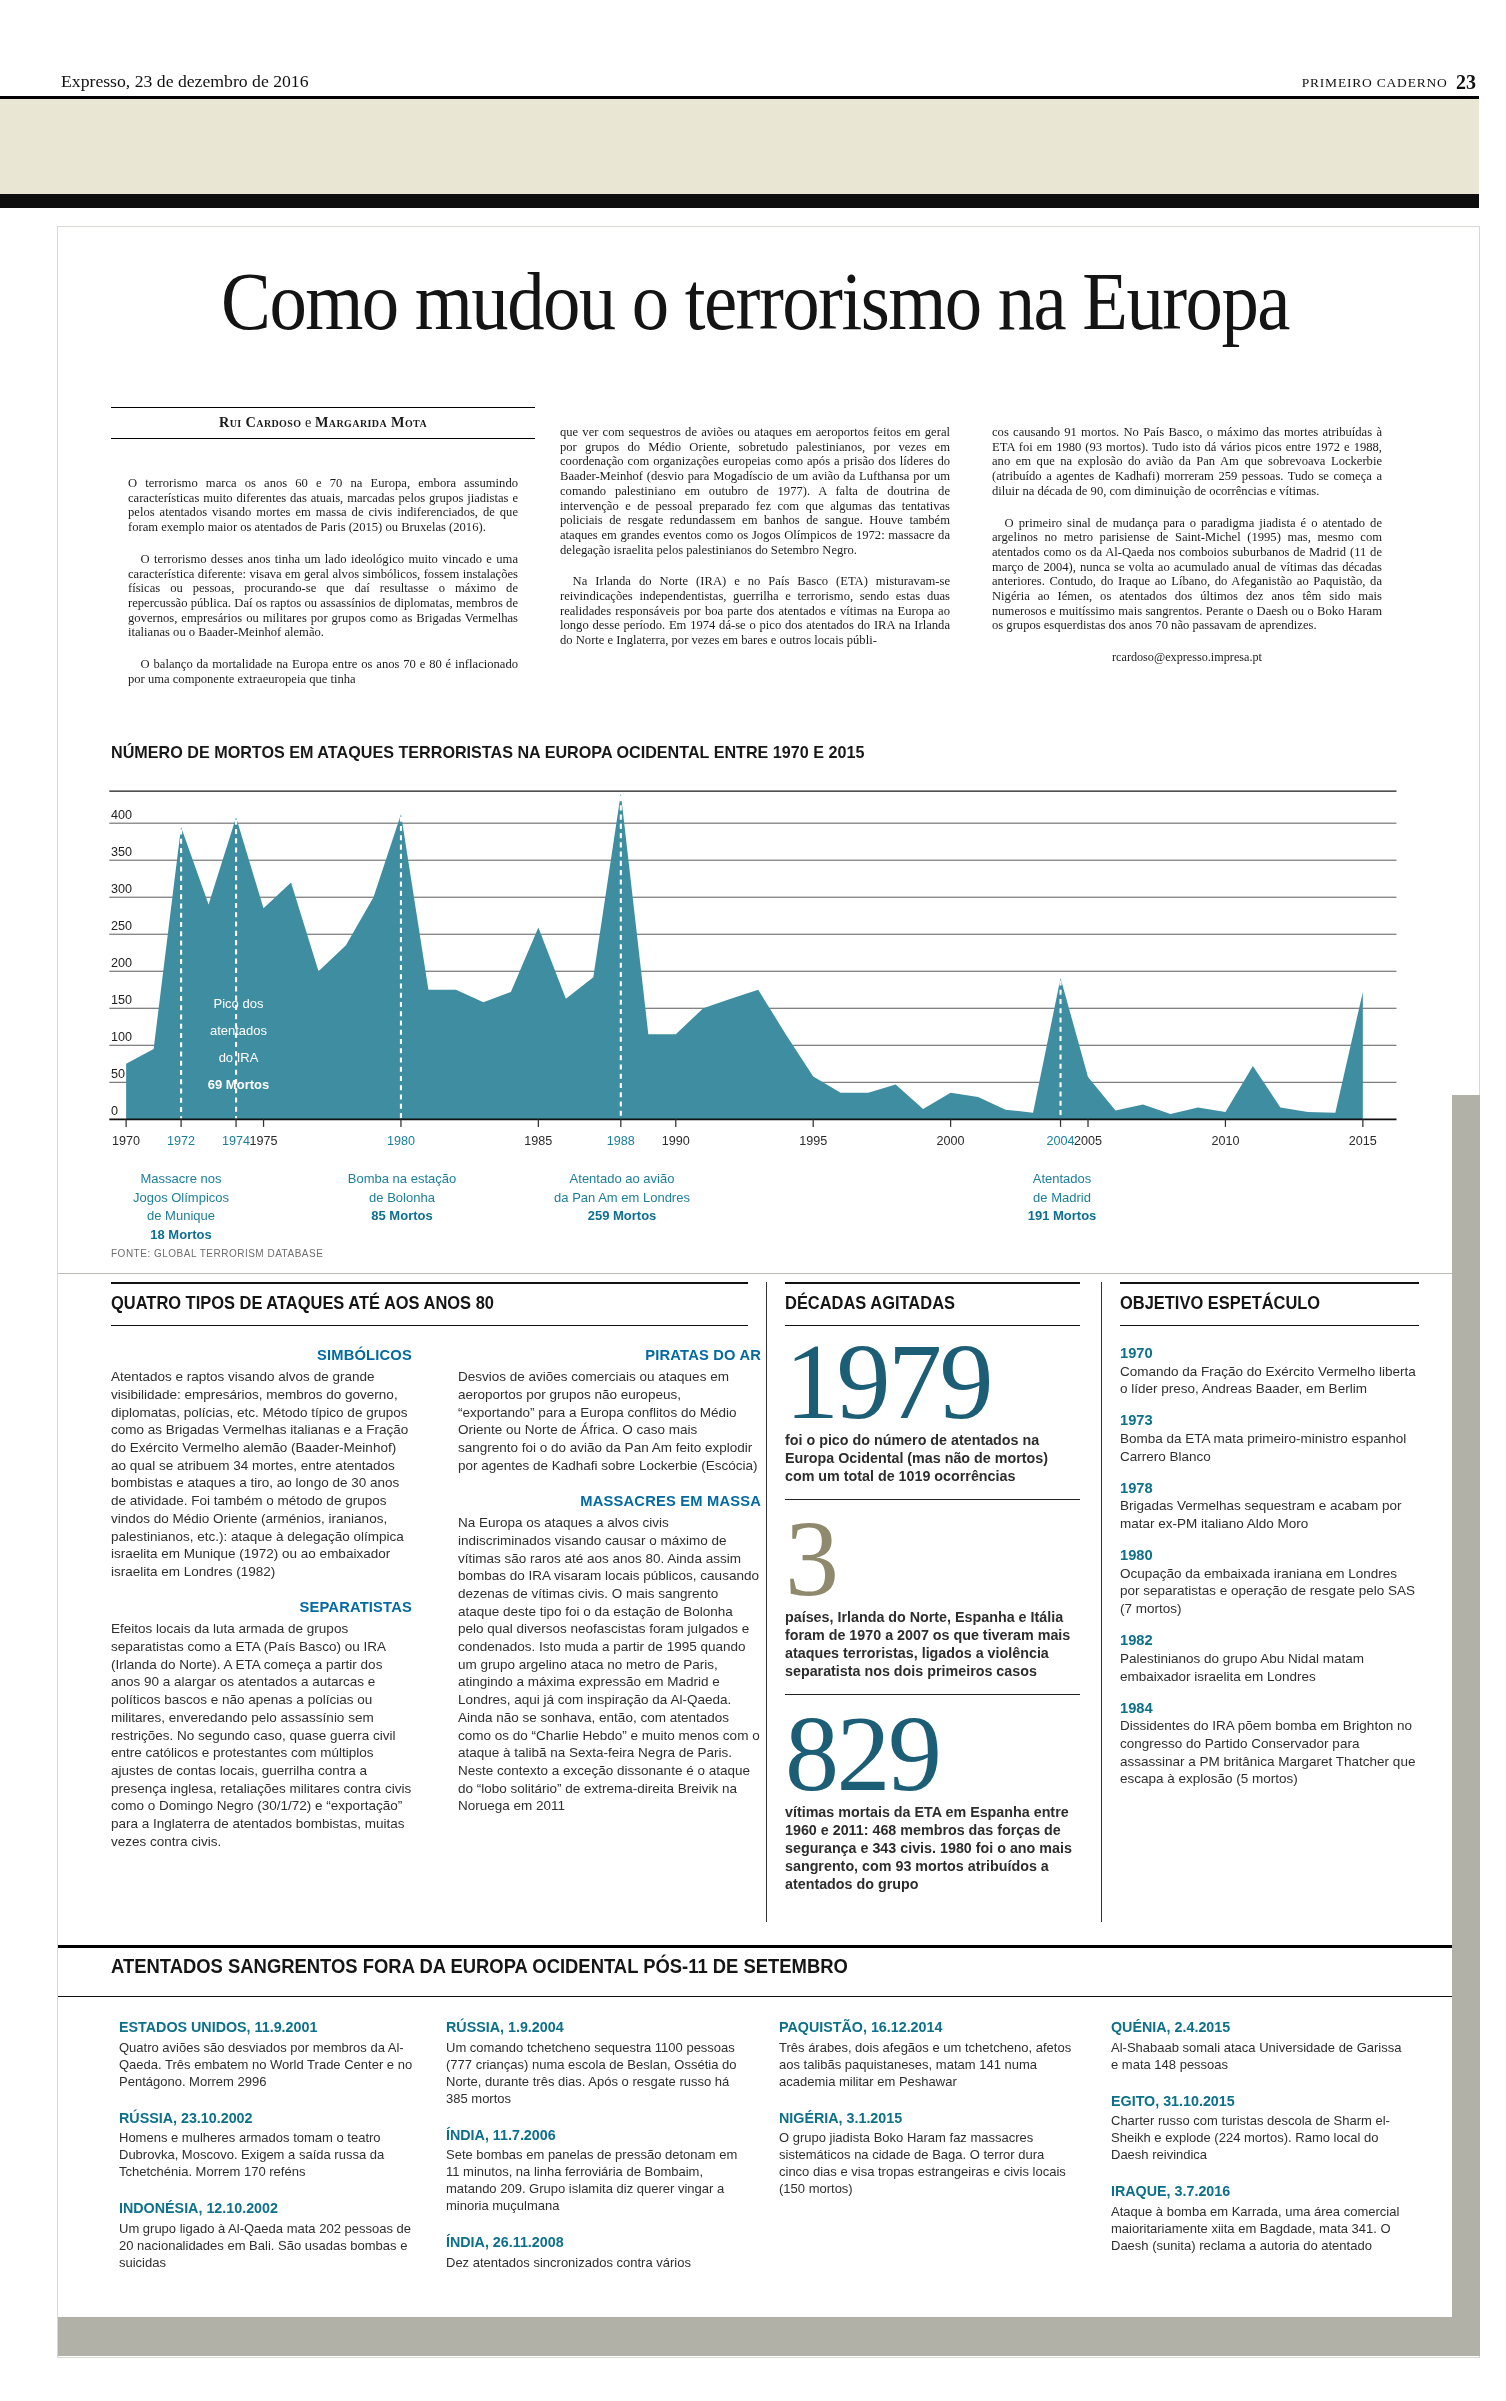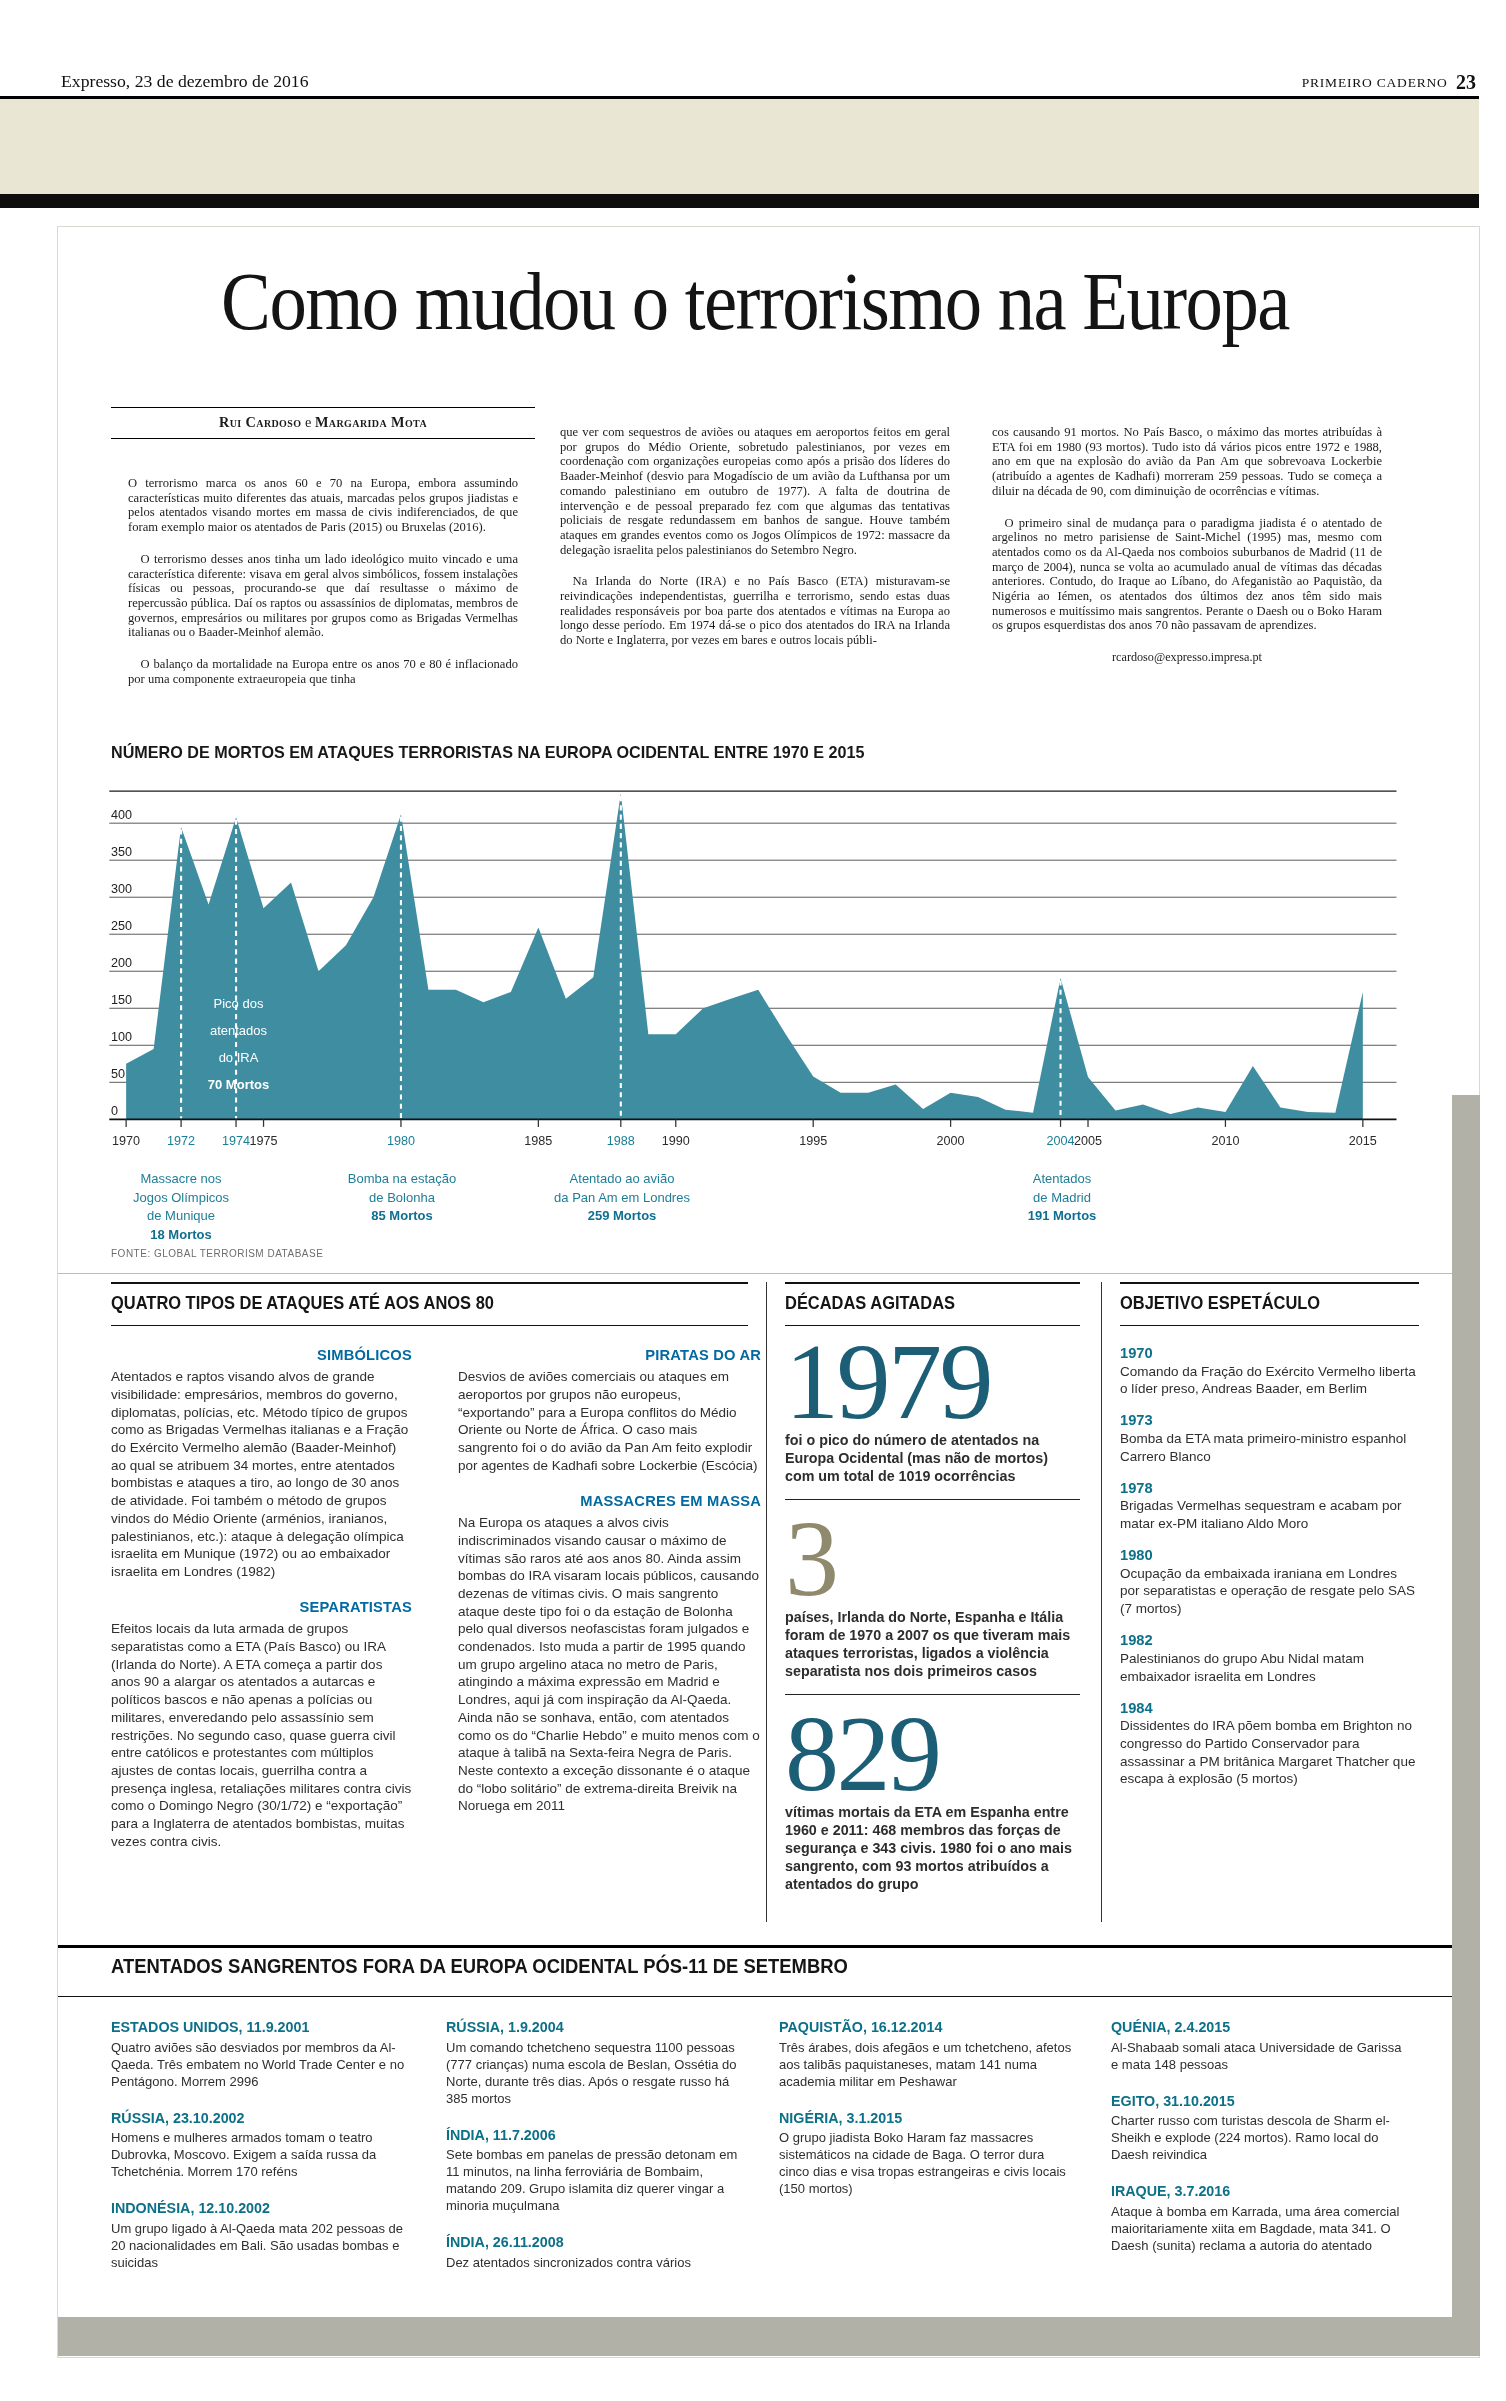--- a/index.html
+++ b/index.html
@@ -71,21 +71,21 @@
   .tl-event{margin-bottom:13.5px;}
   .tl-year{font:bold 14.7px/18.5px "Liberation Sans",sans-serif;color:#0d7089;}
   .tl-text{font:13.5px/17.7px "Liberation Sans",sans-serif;color:#2f2f2f;}
 
   
   .bot-rule-top{left:58px;top:1945px;width:1420px;height:2.5px;background:#000;}
   .bot-head{left:111px;top:1955px;font:bold 19.4px/23.6px "Liberation Sans",sans-serif;color:#151515;
             transform:scaleX(.95);transform-origin:left center;white-space:nowrap;}
   .bot-rule-bottom{left:58px;top:1996px;width:1420px;height:1.3px;background:#111;}
   .bcol{top:2019px;width:296px;}
-  .bc1{left:111px;} .bc2{left:446px;} .bc3{left:779px;} .bc4{left:1111px;}
+  .bc1{left:119px;} .bc2{left:446px;} .bc3{left:779px;} .bc4{left:1111px;}
   .battack{margin-bottom:20px;}
   .battack h5{font:bold 14.3px/17px "Liberation Sans",sans-serif;color:#0d7089;margin:0 0 2.5px;}
   .battack h5:empty{display:none;}
   .battack p{font:13px/17px "Liberation Sans",sans-serif;color:#2f2f2f;margin:0;}
 </style>
 </head>
 <body>
 
 <div id="page">
 
@@ -174,21 +174,21 @@
       <line x1="1326.6666666666665" y1="395" x2="1326.6666666666665" y2="404" stroke="#333" stroke-width="1.5"></line>
       <text x="1326.6666666666665" y="425" text-anchor="middle" fill="#2b2b2b">2010</text>
       <line x1="1490" y1="395" x2="1490" y2="404" stroke="#333" stroke-width="1.5"></line>
       <text x="1490" y="425" text-anchor="middle" fill="#2b2b2b">2015</text>
     </svg>
   <div id="anno-layer">
       <div class="anno" style="left: 84px; top: 1170px; width: 194px;">Massacre nos<br>Jogos Olímpicos<br>de Munique<br><span class="anno-val">18 Mortos</span></div>
       <div class="anno" style="left: 305px; top: 1170px; width: 194px;">Bomba na estação<br>de Bolonha<br><span class="anno-val">85 Mortos</span></div>
       <div class="anno" style="left: 525px; top: 1170px; width: 194px;">Atentado ao avião<br>da Pan Am em Londres<br><span class="anno-val">259 Mortos</span></div>
       <div class="anno" style="left: 965px; top: 1170px; width: 194px;">Atentados<br>de Madrid<br><span class="anno-val">191 Mortos</span></div>
-      <div class="inner-label" style="left: 150px; top: 990px; width: 177px;">Pico dos<br>atentados<br>do IRA<br><b>70 Mortos</b></div>
+      <div class="inner-label" style="left: 150px; top: 990px; width: 177px;">Pico dos<br>atentados<br>do IRA<br><b>69 Mortos</b></div>
     </div>
   <div class="abs fonte">FONTE: GLOBAL TERRORISM DATABASE</div>
   <div class="abs rule-after-chart"></div>
 
   <div class="abs sec-rule" style="left:111px;top:1282px;width:637px;"></div>
   <div class="abs sec-rule" style="left:785px;top:1282px;width:295px;"></div>
   <div class="abs sec-rule" style="left:1120px;top:1282px;width:299px;"></div>
   <div class="abs sec-head" style="left:111px;top:1292px;">QUATRO TIPOS DE ATAQUES ATÉ AOS ANOS 80</div>
   <div class="abs sec-head" style="left:785px;top:1292px;">DÉCADAS AGITADAS</div>
   <div class="abs sec-head" style="left:1120px;top:1292px;">OBJETIVO ESPETÁCULO</div>

